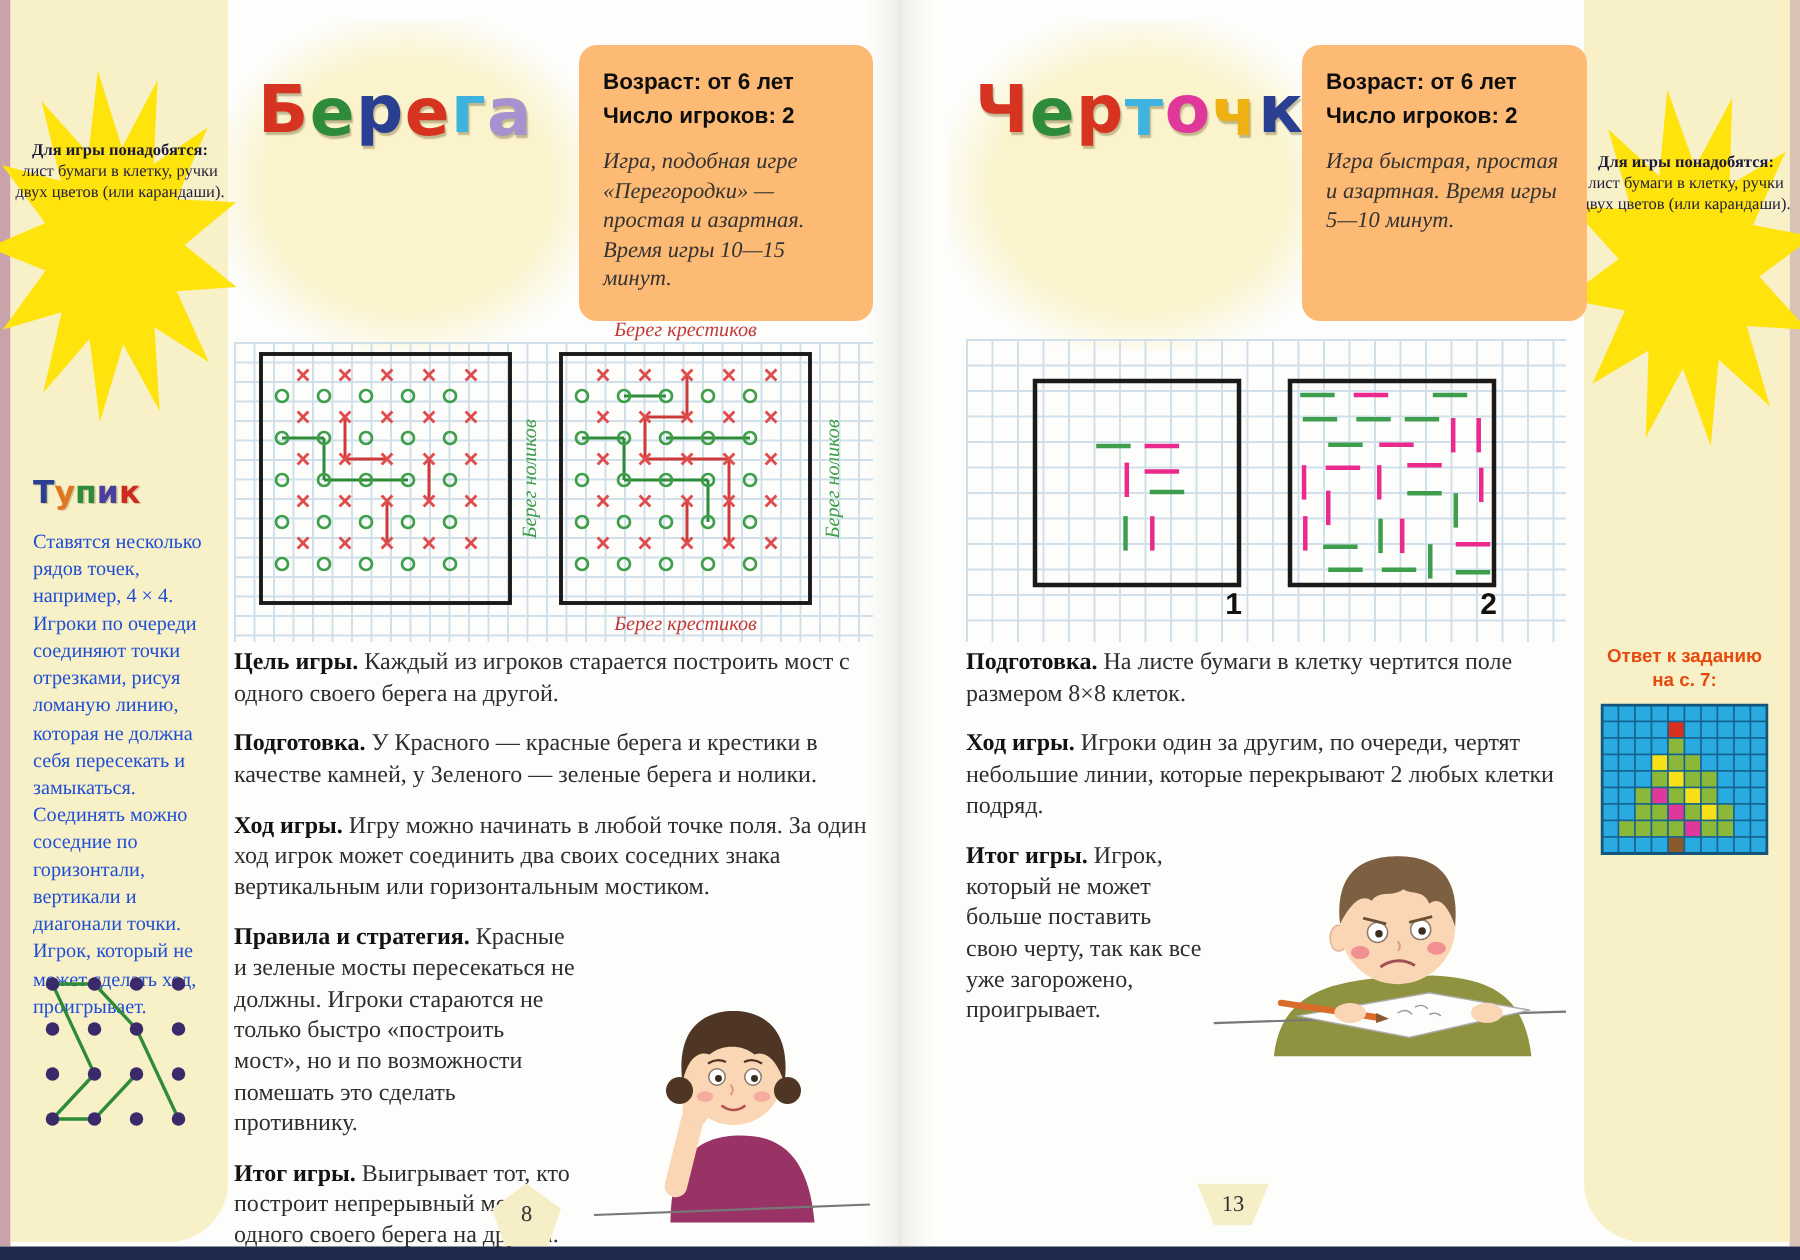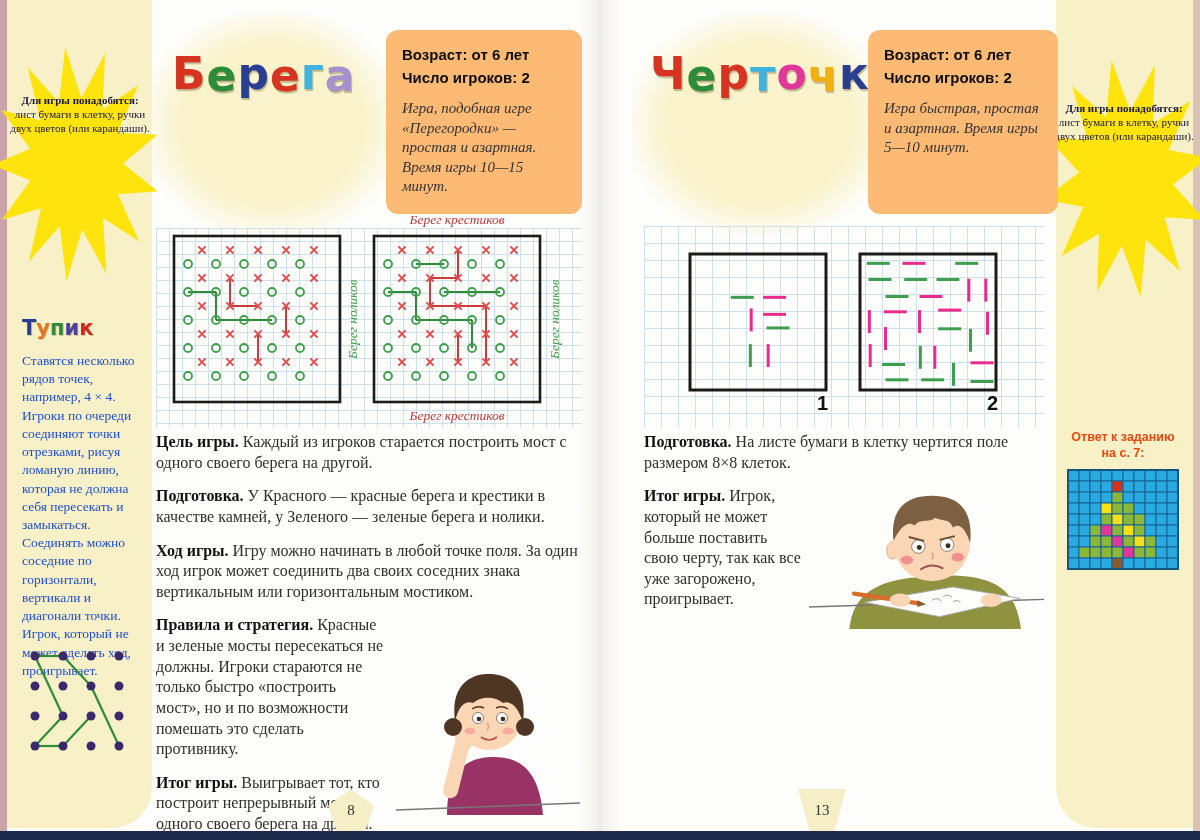--- a/index.html
+++ b/index.html
@@ -422,20 +422,21 @@
         <rect x="67" y="89" width="11" height="11" fill="#29abe2" stroke="#17638f" stroke-width="1"></rect>
         <rect x="78" y="89" width="11" height="11" fill="#29abe2" stroke="#17638f" stroke-width="1"></rect>
         <rect x="89" y="89" width="11" height="11" fill="#29abe2" stroke="#17638f" stroke-width="1"></rect>
         <rect x="100" y="89" width="11" height="11" fill="#29abe2" stroke="#17638f" stroke-width="1"></rect>
         <rect x="1" y="1" width="110" height="99" fill="none" stroke="#14557c" stroke-width="2"></rect>
       </svg>
   </div>
 
   <div class="abs bodytext" style="left:644px;top:432px;width:400px;">
     <p><b>Подготовка.</b><span> На листе бумаги в клетку чертится поле размером 8×8 клеток.</span></p>
+    <p><b>Ход игры.</b><span> Игроки один за другим, по очереди, чертят небольшие линии, которые перекрывают 2 любых клетки подряд.</span></p>
     <div class="flt" style="width:235px;height:145px;margin:4px 0 0 6px;">
       <svg width="235" height="142" viewBox="0 0 245 142">
         <path d="M42,142 C46,104 72,92 112,88 L152,86 C196,88 216,102 221,142 Z" fill="#8f923f"></path>
         <line x1="0" y1="119" x2="245" y2="111" stroke="#777" stroke-width="1.5"></line>
         <polygon points="58,114 150,98 220,110 136,129" fill="#fdfdfb" stroke="#aaa" stroke-width="1"></polygon>
         <path d="M128,112 q6,-4 10,1 M140,108 q5,-3 9,1 M150,113 q5,-2 8,1" stroke="#999" fill="none" stroke-width="1"></path>
         <line x1="47" y1="105" x2="113" y2="115" stroke="#d96c2a" stroke-width="4.5" stroke-linecap="round"></line>
         <polygon points="113,112 122,116 113,119" fill="#8a5a30"></polygon>
         <ellipse cx="95" cy="112" rx="11" ry="7" fill="#fbd6b4"></ellipse>
         <ellipse cx="190" cy="112" rx="11" ry="7" fill="#fbd6b4"></ellipse>
@@ -449,15 +450,15 @@
         <path d="M104,46 l16,4 M136,49 l16,-4" stroke="#6a4f35" stroke-width="2"></path>
         <ellipse cx="102" cy="70" rx="6.5" ry="4.5" fill="#f09090"></ellipse>
         <ellipse cx="155" cy="67" rx="6.5" ry="4.5" fill="#f09090"></ellipse>
         <path d="M116,80 q12,-8 24,-1" stroke="#a05050" stroke-width="2" fill="none"></path>
         <path d="M128,62 q3,4 0,7" stroke="#d9a080" stroke-width="1.4" fill="none"></path>
       </svg>
     </div>
     <p><b>Итог игры.</b><span> Игрок, который не может больше поставить свою черту, так как все уже загорожено, проигрывает.</span></p>
   </div>
 
-  <div class="abs pagenum trap" style="left:798px;top:789px;width:48px;height:42px;">13</div>
+  <div class="abs pagenum trap" style="left:798px;top:789px;width:48px;height:28px;">13</div>
 
 </div>
 
 </body></html>

